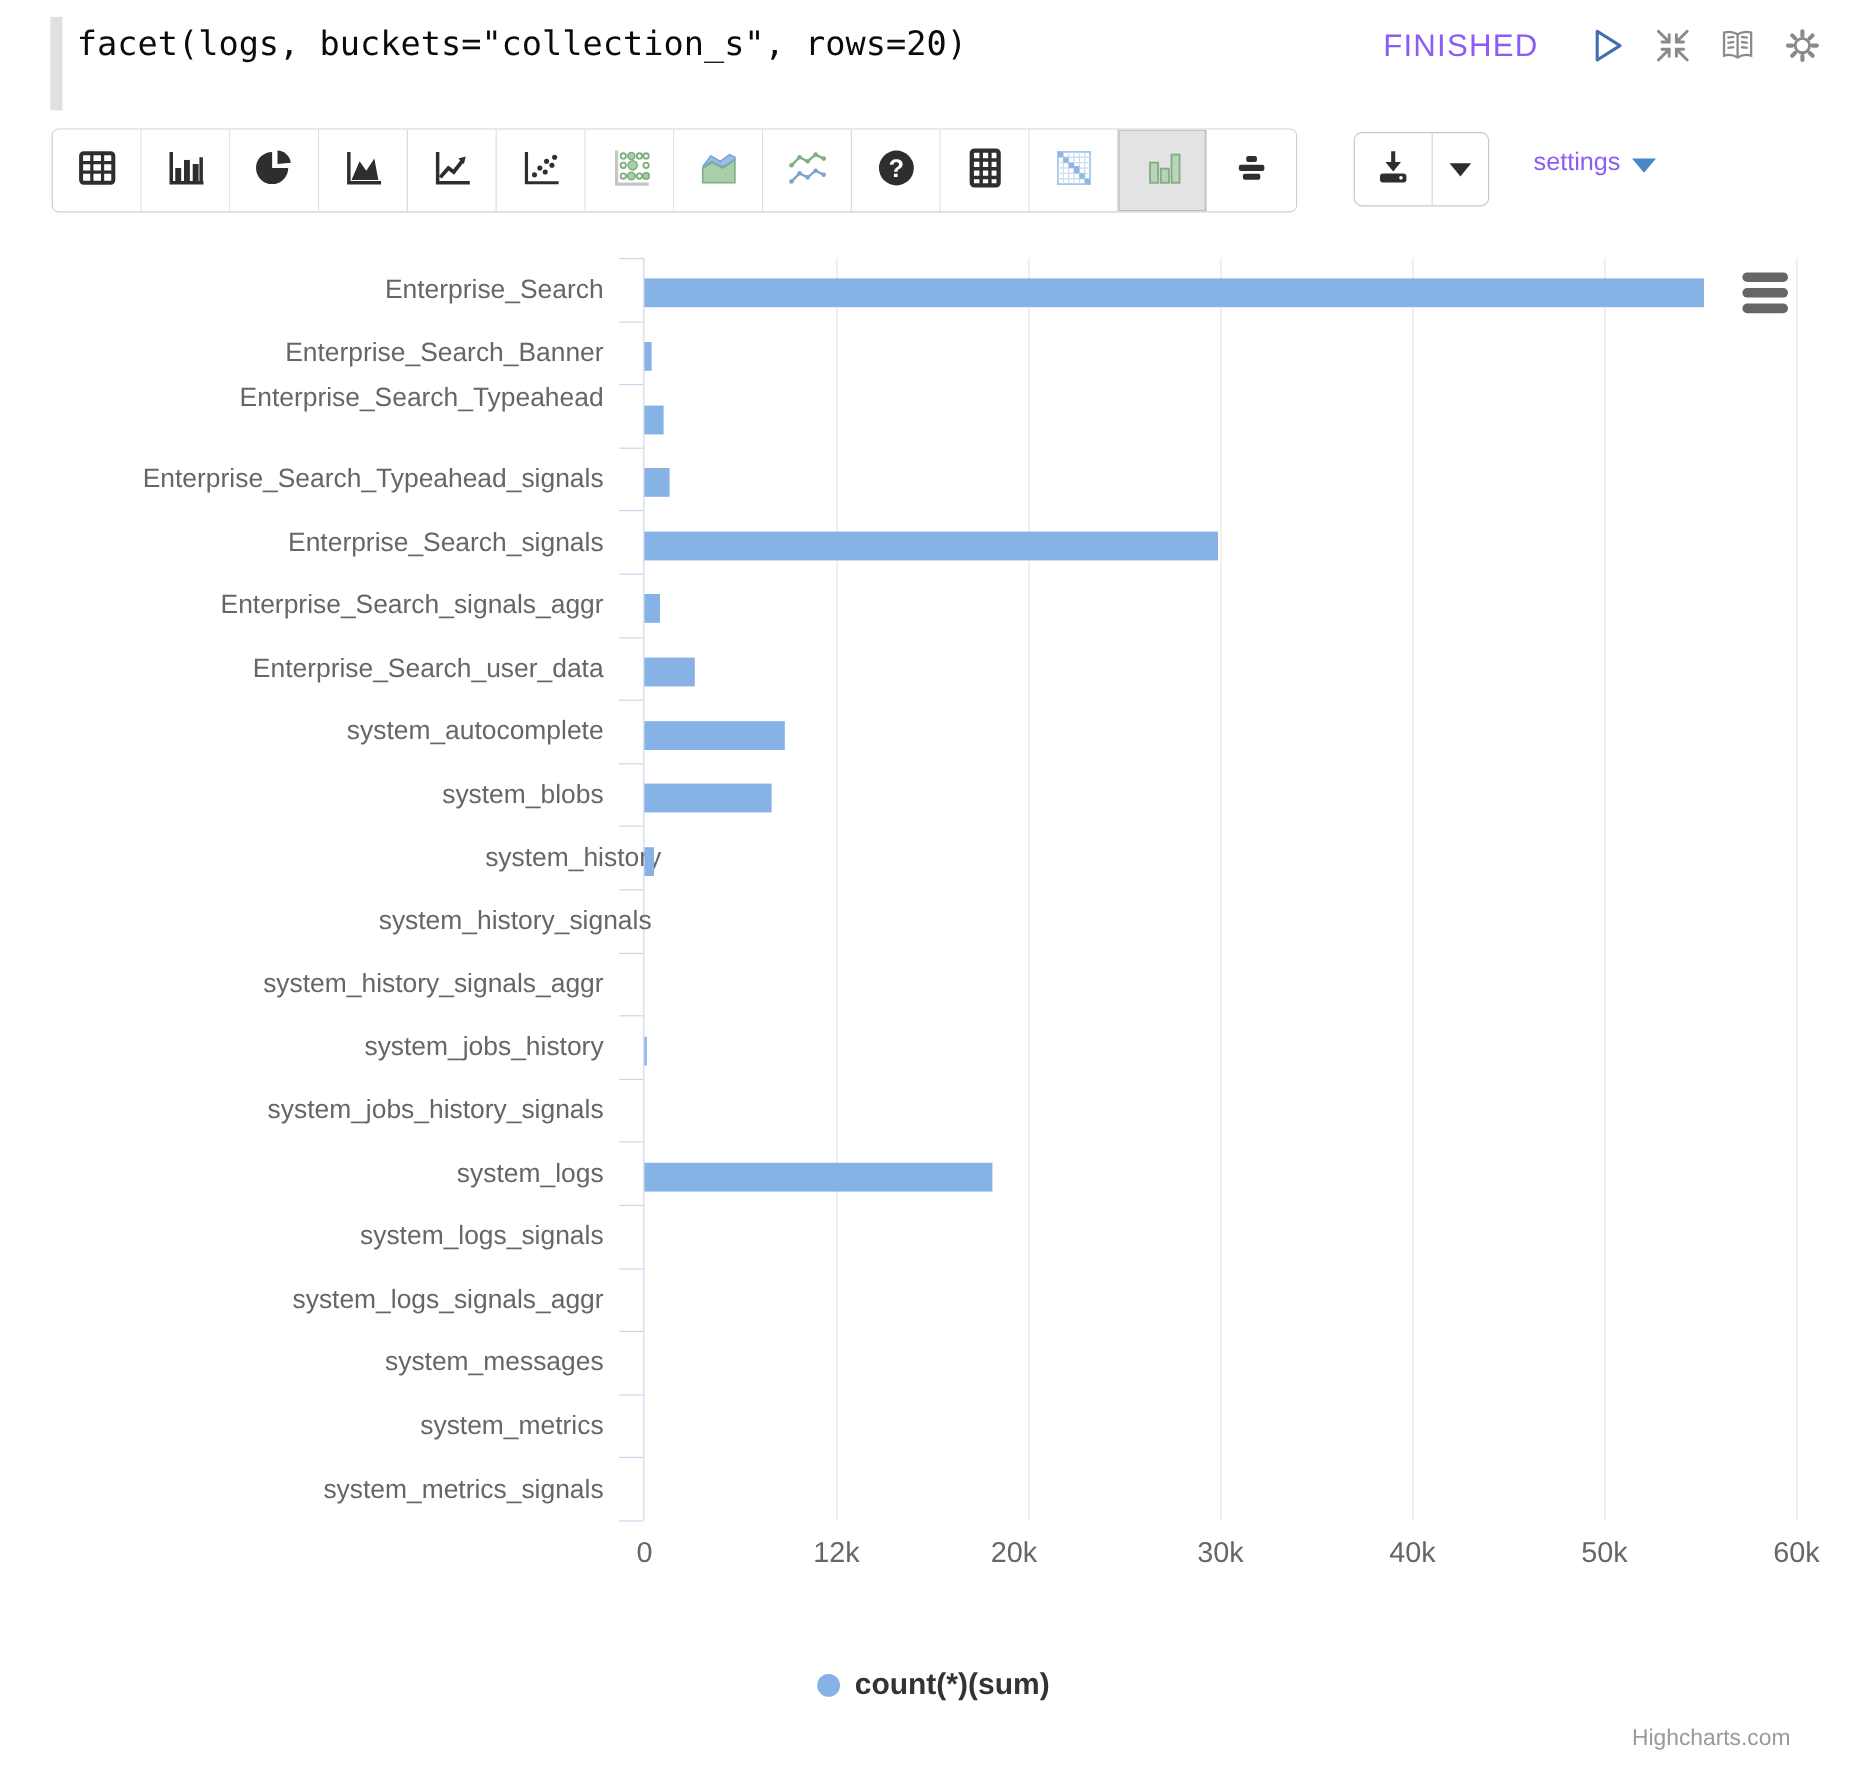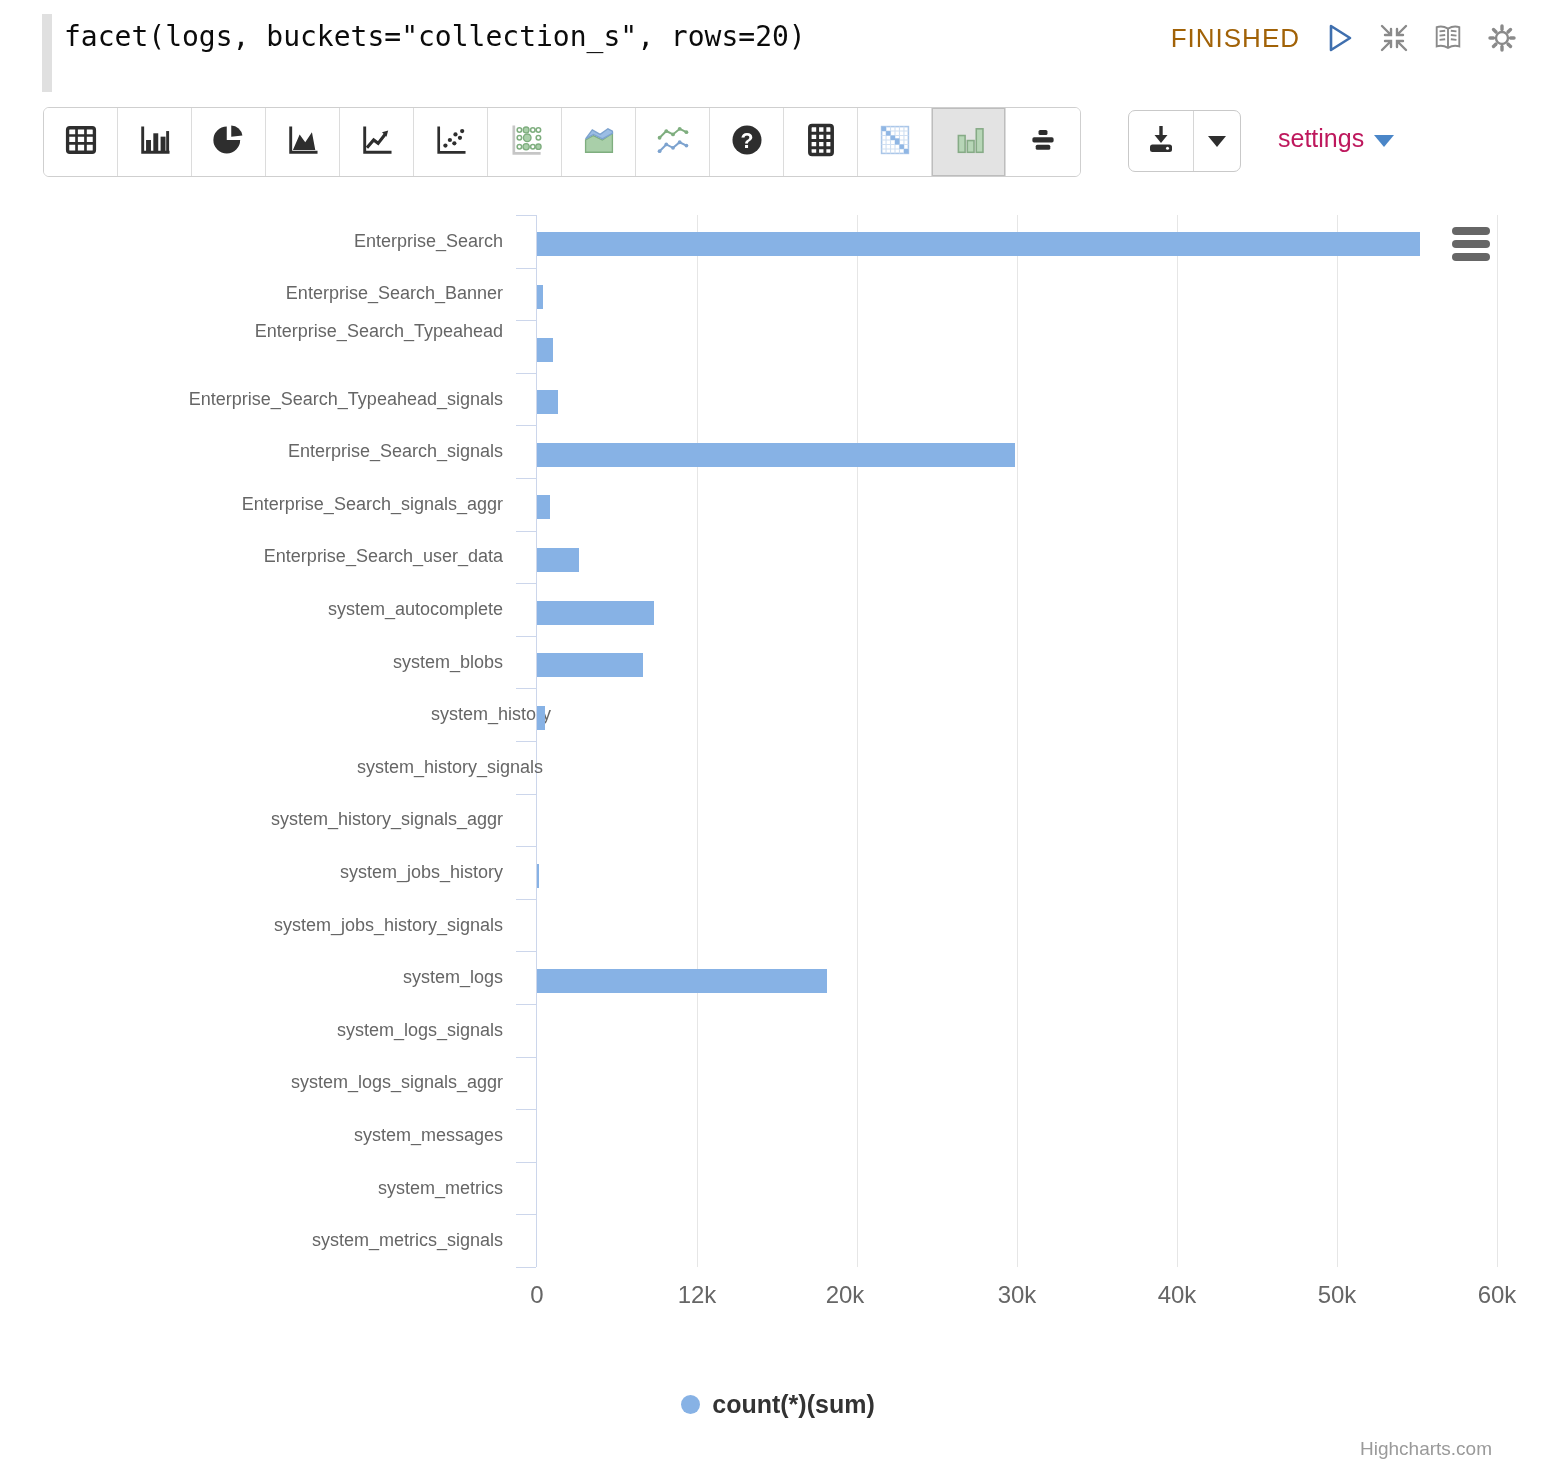--- a/index.html
+++ b/index.html
@@ -4,44 +4,44 @@
 <style>
   html,body{margin:0;padding:0;background:#fff;}
   .page{position:relative;width:1556px;height:1482px;background:#fff;overflow:hidden;
         font-family:"Liberation Sans", sans-serif;}
 
   
   .drag-handle{position:absolute;left:42px;top:14px;width:10px;height:78px;background:#e0e0e0;}
   .query-text{position:absolute;left:64px;top:20px;font-family:"DejaVu Sans Mono", monospace;
               font-size:28px;color:#0b0b0b;white-space:pre;}
   .header-actions{position:absolute;right:38px;top:22px;display:flex;align-items:center;gap:22px;}
-  .status-text{font-size:26px;color:#a16207;letter-spacing:1px;margin-right:2px;}
+  .status-text{font-size:26px;color:#8b5cf6;letter-spacing:1px;margin-right:20px;}
   .hicon{width:32px;height:32px;display:flex;align-items:center;justify-content:center;cursor:pointer;}
 
   
   .chart-type-bar{position:absolute;left:43px;top:107px;height:68px;display:flex;
                   border:1px solid #cfcfcf;border-radius:6px;overflow:hidden;background:#fff;}
   .tb-btn{width:74px;height:68px;display:flex;align-items:center;justify-content:center;
           border-right:1px solid #dcdcdc;background:#fff;cursor:pointer;box-sizing:border-box;}
   .tb-btn:last-child{border-right:none;}
   .tb-btn.active{background:#e3e3e3;box-shadow:inset 0 0 0 1px #bdbdbd;}
   .download-group{position:absolute;left:1128px;top:110px;height:60px;display:flex;
                   border:1px solid #c9c9c9;border-radius:7px;overflow:hidden;background:#fff;}
   .dl-main{width:64px;display:flex;align-items:center;justify-content:center;cursor:pointer;
            border-right:1px solid #d6d6d6;}
   .dl-caret{width:46px;display:flex;align-items:center;justify-content:center;cursor:pointer;}
   .caret-down{width:0;height:0;border-left:9px solid transparent;border-right:9px solid transparent;
               border-top:11px solid #2e2e2e;}
-  .settings-link{position:absolute;left:1278px;top:124px;font-size:25px;color:#be185d;cursor:pointer;
+  .settings-link{position:absolute;left:1278px;top:124px;font-size:21px;color:#8b5cf6;cursor:pointer;
                  display:flex;align-items:center;gap:10px;}
   .settings-caret{width:0;height:0;border-left:10px solid transparent;border-right:10px solid transparent;
                   border-top:12px solid #4a86c8;margin-top:4px;}
 
   
-  .cat-label{position:absolute;left:0;width:503px;text-align:right;font-size:18px;color:#666;
+  .cat-label{position:absolute;left:0;width:503px;text-align:right;font-size:22px;color:#666;
              display:flex;align-items:center;justify-content:flex-end;}
   .grid-line{position:absolute;width:1px;background:#e6e6e6;}
   .axis-line-y{position:absolute;background:#ccd6eb;}
   .axis-tick{position:absolute;height:1px;background:#ccd6eb;}
   .bar{position:absolute;background:#87b2e5;}
   .x-label{position:absolute;width:90px;text-align:center;font-size:24px;color:#666;}
   .x-title{position:absolute;left:537px;width:960px;text-align:center;font-size:25px;color:#666;}
   .legend{position:absolute;left:0;top:1390px;width:1556px;display:flex;align-items:center;
           justify-content:center;gap:12px;cursor:pointer;}
   .legend-marker{width:19px;height:19px;border-radius:50%;background:#87b2e5;}

